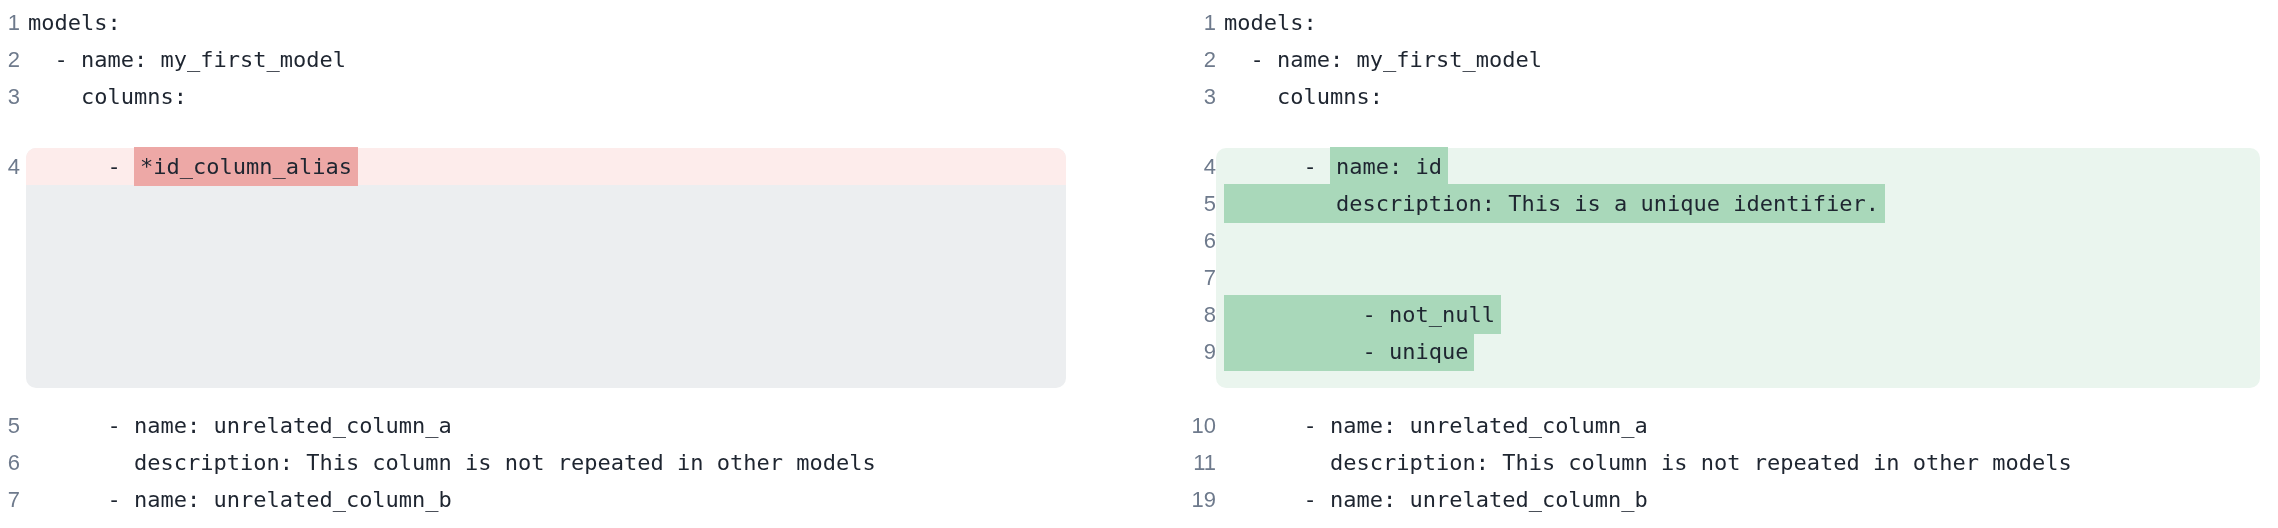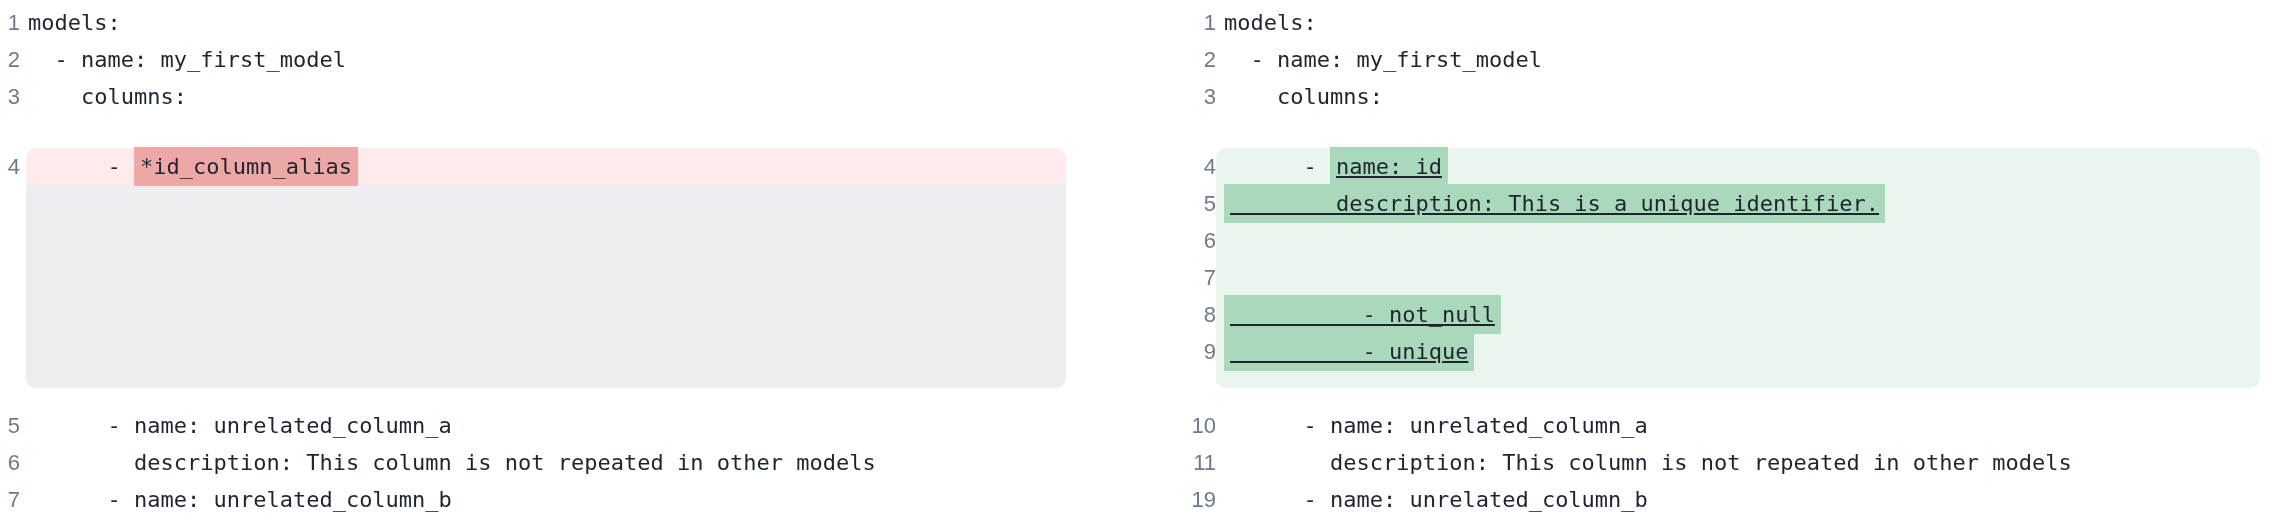--- a/index.html
+++ b/index.html
@@ -68,21 +68,21 @@
     top: 0; left: 0; right: 0;
     height: 37px;
     background: #fdeceb;
   }
   .hunk .code-row { z-index: 1; }
   .pill {
     padding: 7px 6px;
     border-radius: 0;
   }
   .pill.removed { background: #eda8a6; }
-  .pill.added   { background: #a9d8ba; text-decoration: underline; }
+  .pill.added   { background: #a9d8ba; }
   .filler  { height: 203px; }
   .pad-bottom { height: 18px; }
 </style>
 </head>
 <body>
 
 <div class="diff-view">
   <div class="pane pane-left">
       <div class="code-row">
         <div class="ln">1</div>

